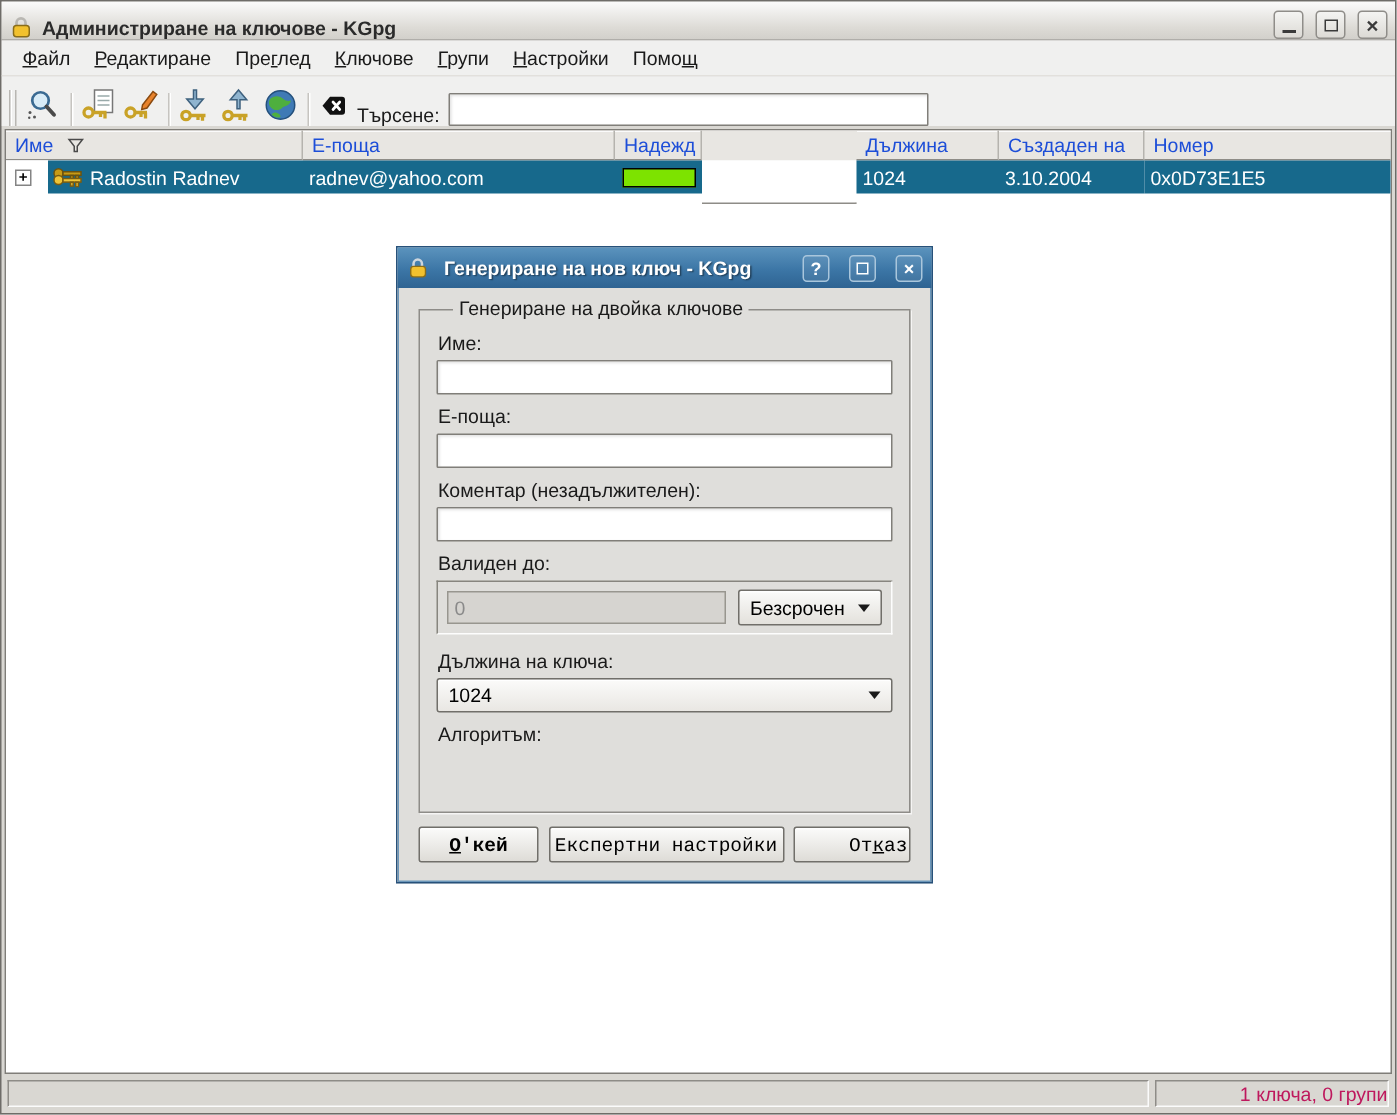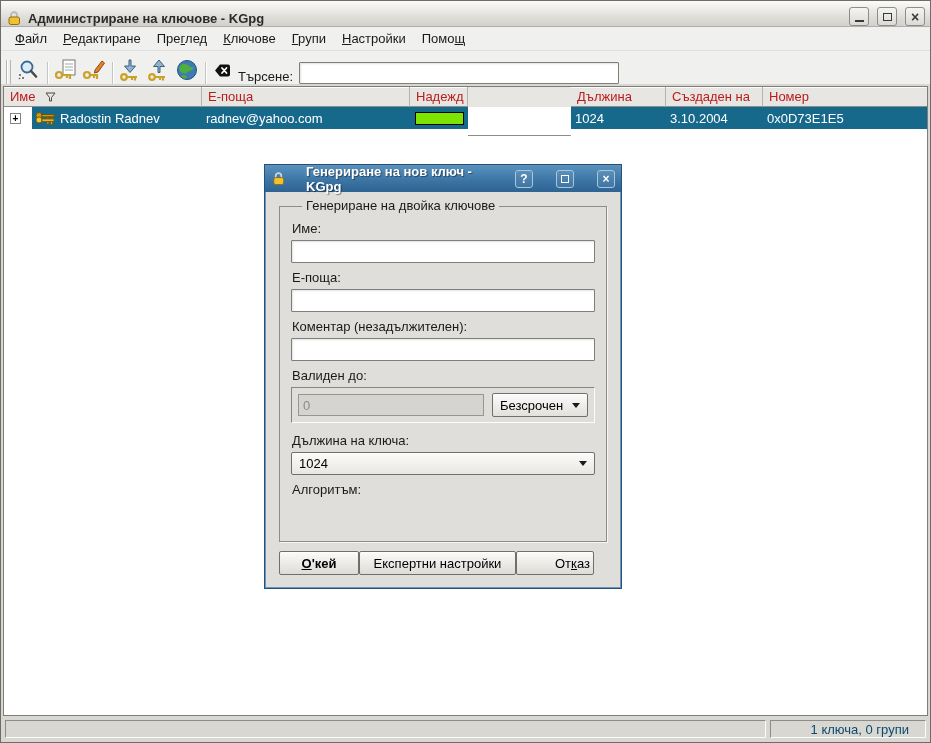--- a/index.html
+++ b/index.html
@@ -38,21 +38,21 @@
   .tb-sep{ width:1px; height:22px; background:#c6c4c0; margin:0 4px; box-shadow:1px 0 0 #fff; }
   .tb-label{ margin:0 6px 0 4px; }
   .search-input{ width:320px; height:22px; background:#fff; border:1px solid #807e79;
                  border-radius:1px; font:13px "Liberation Sans",sans-serif; padding:0 4px;
                  box-shadow:inset 1px 1px 2px rgba(0,0,0,.12); outline:none; }
 
   
   .listview{ position:absolute; left:2px; right:2px; top:85px; bottom:26px;
              background:#fff; border:1px solid #7f7d78; }
   .listheader{ display:flex; height:20px; background:#e8e6e2; }
-  .hcell{ display:flex; align-items:center; padding:0 6px; color:#b91c1c;
+  .hcell{ display:flex; align-items:center; padding:0 6px; color:#1d4ed8;
           border-right:1px solid #b5b3ae; border-bottom:1px solid #8e8c87;
           box-shadow:inset 0 1px 0 #fbfbfb; white-space:nowrap; overflow:hidden; }
   .c1{ width:198px; } .c2{ width:208px; } .c3{ width:58px; } .c4{ width:103px;margin-top:48px; }
   .c5{ width:95px; } .c6{ width:97px; } .c7{ flex:1; border-right:none; }
   .sort-ind{ margin-left:8px; display:inline-flex; }
 
   .listrow{ display:flex; height:22px; background:#fff; color:#fff; }
   .rcell{ display:flex; align-items:center; padding:0 4px;
           background:var(--selection,#17698c); white-space:nowrap; overflow:hidden; }
   .name-cell{ width:198px; display:flex; padding:0; background:#fff; color:#fff; }
@@ -64,27 +64,27 @@
              background:var(--selection,#17698c); padding-left:2px; }
   .trust-bar{ width:50px; height:13px; border:1px solid #000; margin-left:1px; }
   .empty-list{ flex:1; background:#fff; }
 
   
   .statusbar{ position:absolute; left:2px; right:2px; bottom:2px; height:22px;
               display:flex; gap:4px; padding:2px 2px; background:#d9d7d2; }
   .status-panel{ border:1px solid; border-color:#8e8c87 #fbfbfb #fbfbfb #8e8c87;
                  display:flex; align-items:center; }
   .status-left{ flex:1; }
-  .status-right{ width:156px; justify-content:flex-end; padding-right:16px; color:#0c4a6e; }
+  .status-right{ width:156px; justify-content:flex-end; padding-right:0; color:#be185d; }
 
   
   .dialog{ position:absolute; left:263px; top:163px; width:358px; height:425px;
            background:#dfdedb; border:1px solid #27517a;
            box-shadow:0 0 0 1px #6c97ba inset; }
-  .dlg-titlebar{ height:27px; display:flex; align-items:center; gap:20px; padding:1px 6px;
+  .dlg-titlebar{ height:27px; display:flex; align-items:center; gap:10px; padding:1px 6px;
                  background:linear-gradient(180deg,#5b93bd, var(--dialog-titlebar,#3c76a6) 55%, #2e6392);
                  color:#fff; font-weight:bold; }
   .dlg-titlebar .title{ flex:1; text-shadow:1px 1px 1px rgba(0,0,0,.45); }
   .dlg-btn{ width:18px; height:18px; border:1px solid #a9c6dc; border-radius:3px;
             background:rgba(255,255,255,.08); color:#fff; font-weight:bold; font-size:12px;
             display:flex; align-items:center; justify-content:center; }
   .dlg-btn + .dlg-btn{ margin-left:3px; }
   .dlg-glyph-max{ width:8px; height:8px; border:1.5px solid #fff; }
 
   .dlg-body{ padding:14px 14px 0; }
@@ -104,21 +104,21 @@
                  justify-content:space-between; padding:0 7px;
                  background:linear-gradient(#fbfbfa,#e3e1dc); border:1px solid #716f6a;
                  border-radius:2px; box-shadow:inset 0 1px 0 #fff; color:#000; }
   .arrow-down{ width:0; height:0; border-left:4px solid transparent;
                border-right:4px solid transparent; border-top:5px solid #1a1a1a; }
   .combo{ width:100%; height:23px; display:flex; align-items:center;
           justify-content:space-between; padding:0 7px;
           background:linear-gradient(#fbfbfa,#e9e7e3); border:1px solid #716f6a;
           border-radius:2px; box-shadow:inset 0 1px 0 #fff; margin-bottom:7px; color:#000; }
   .mt8{ margin-top:10px; }
-  .dlg-buttons{ display:flex; margin-top:9px; }
+  .dlg-buttons{ display:flex; justify-content:space-between; margin-top:9px;font-family:Liberation Mono, monospace; }
   .pushbtn{ height:24px; display:flex; align-items:center; justify-content:center;
             background:linear-gradient(#fbfbfa,#dedcd7); border:1px solid #716f6a;
             border-radius:2px; box-shadow:inset 0 1px 0 #fff; color:#000; }
   .btn-ok{ width:80px; font-weight:bold; }
   .btn-expert{ width:157px; }
   .btn-cancel{ width:78px;padding-left:35px; }
 
   svg{ display:block; }
 </style>
 </head>

